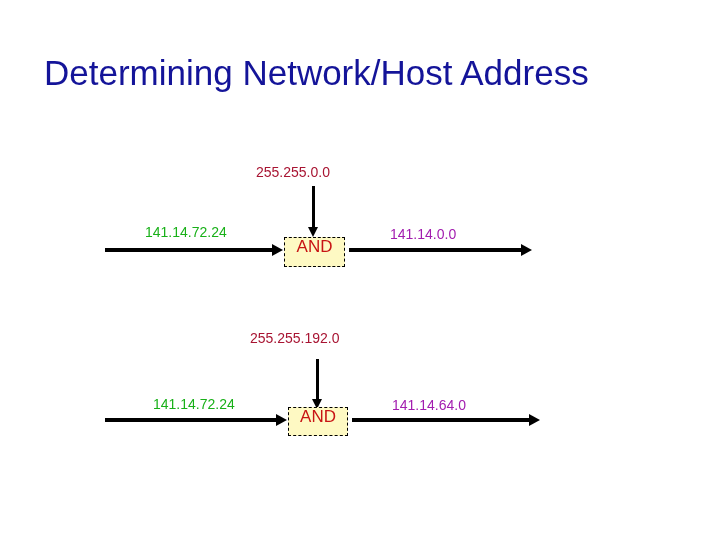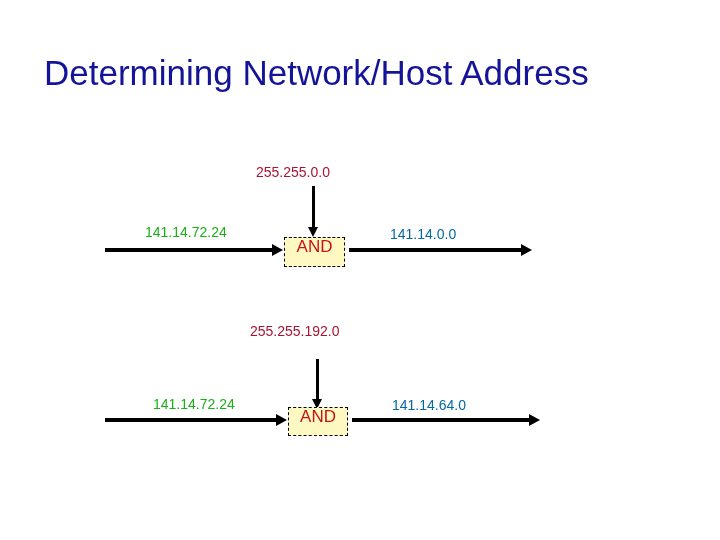--- a/index.html
+++ b/index.html
@@ -33,21 +33,21 @@
   
   .label {
     position: absolute;
     font-size: 14px;
     font-weight: normal;
     white-space: nowrap;
     line-height: 20px;
   }
   .label.mask   { color: #a81432; }
   .label.source { color: #18b018; margin-left: 26px; }
-  .label.result { color: #0369a1; }
+  .label.result { color: #a21caf; }
 
   
   .and-box {
     position: absolute;
     background: #fef9c3;
     border: 1px dashed #000000;
     box-sizing: border-box;
     display: flex;
     align-items: flex-start;
     justify-content: center;
@@ -132,21 +132,21 @@
     <div class="label result" style="left:390px; top:224px;">141.14.0.0</div>
 
     <div class="h-arrow" style="left:349px; top:248px; width:183px;">
       <div class="shaft" style="width:173px;"></div>
       <div class="head" style="left:172px;"></div>
     </div>
   </div>
 
   <div>
 
-    <div class="label mask" style="left:250px; top:321px;">255.255.192.0</div>
+    <div class="label mask" style="left:250px; top:328px;">255.255.192.0</div>
 
     <div class="v-arrow" style="left:316px; top:359px; height:50px;">
       <div class="shaft" style="height:41px;"></div>
       <div class="head" style="top:40px;"></div>
     </div>
 
     <div class="label source" style="left:127px; top:394px;">141.14.72.24</div>
 
     <div class="h-arrow" style="left:105px; top:418px; width:182px;">
       <div class="shaft" style="width:172px;"></div>

